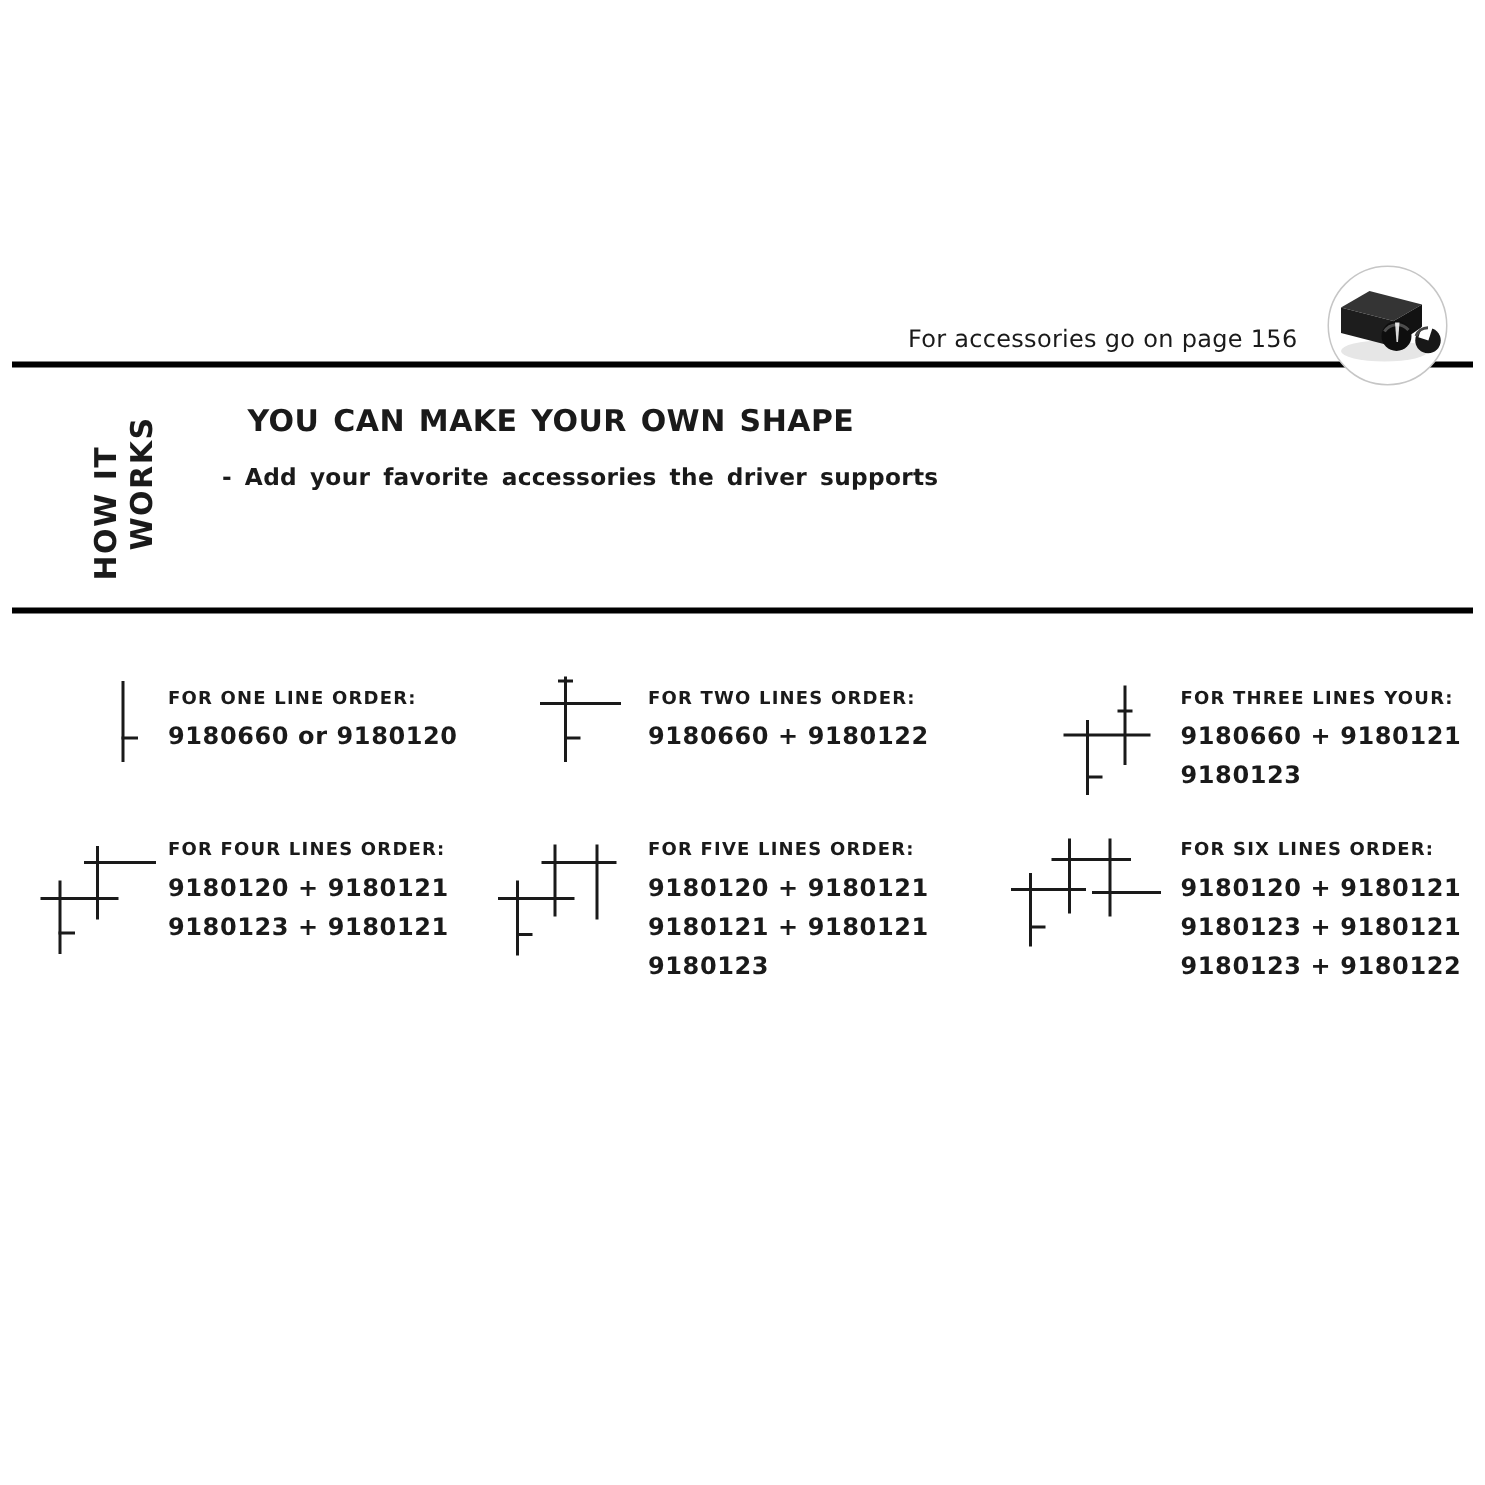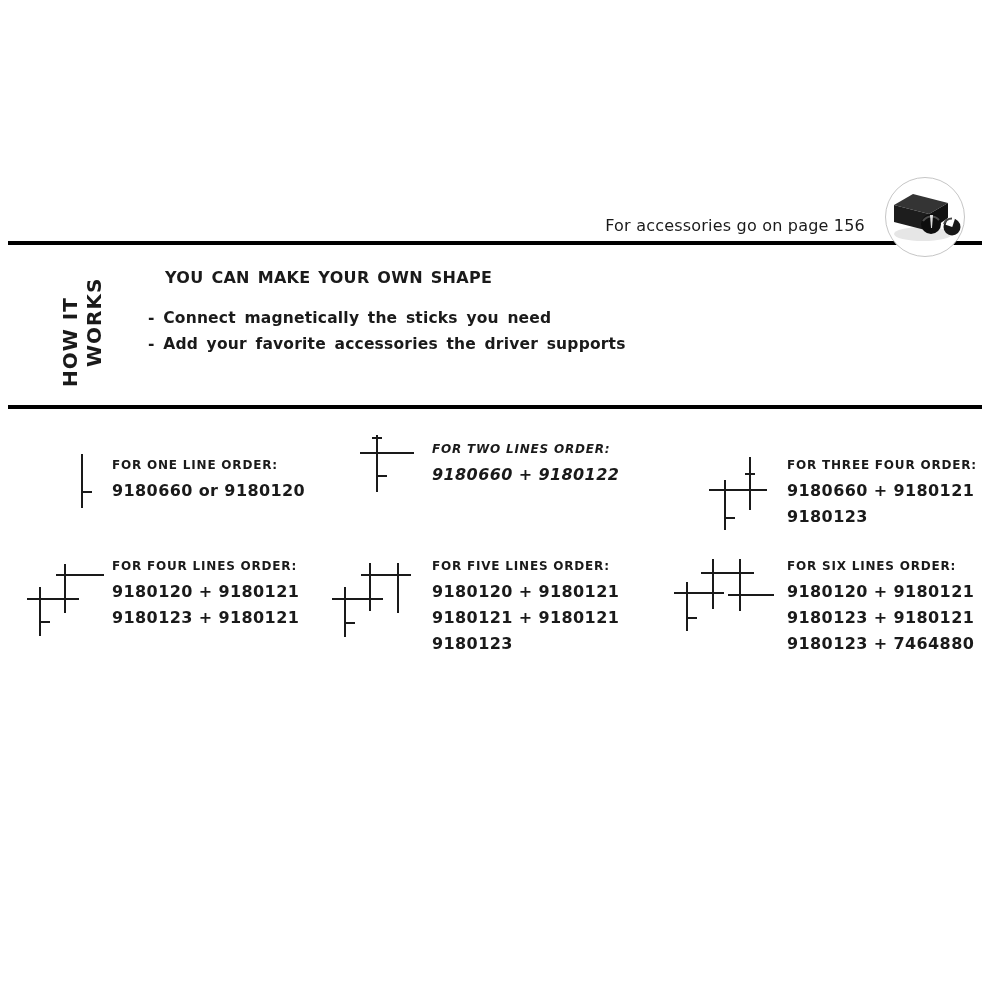--- a/index.html
+++ b/index.html
@@ -17,21 +17,21 @@
   .rule { left:8px; width:974px; height:4px; background:#000000; z-index:1; }
   .rule-top { top:241px; }
   .rule-bottom { top:405px; }
 
   
   .howit { left:19px; top:300px; width:126px; height:48px;
            transform:rotate(-90deg); font-weight:700; font-size:20px;
            line-height:24px; letter-spacing:1px; white-space:nowrap; }
   .howit .l2 { margin-left:20px; }
 
-  .headline { left:165px; top:268px; font-weight:700; font-size:16px;
+  .headline { left:165px; top:268px; font-weight:700; font-size:20px;
               letter-spacing:0.3px; word-spacing:2px; }
   .bullets { left:148px; top:305px; font-weight:700; font-size:15.5px;
              line-height:26px; letter-spacing:0.2px; word-spacing:3px; }
 
   
   .section { position:absolute; width:310px; height:100px; }
   .diagram { position:absolute; }
   .stext { position:absolute; top:4px; }
   .stitle { font-weight:700; font-size:12px; line-height:26px; letter-spacing:0.8px; }
   .scode  { font-weight:700; font-size:16px; line-height:26px; letter-spacing:0.4px; }
@@ -59,38 +59,37 @@
 <div class="abs rule rule-top"></div>
 
 <div class="abs howit">
   <div>HOW IT</div>
   <div class="l2">WORKS</div>
 </div>
 
 <div class="abs headline">YOU CAN MAKE YOUR OWN SHAPE</div>
 
 <div class="abs bullets">
-  <div>- Connect magnetically the sticks you need</div>
   <div>- Add your favorite accessories the driver supports</div>
 </div>
 
 <div class="abs rule rule-bottom"></div>
 
 <div class="section" style="left:20px; top:448px;">
   <svg class="diagram" style="left:55px; top:3px;" width="25" height="62">
       <line x1="7" y1="4" x2="7" y2="56" stroke="#1a1a1a" stroke-width="2" stroke-linecap="square"></line>
       <line x1="7" y1="41" x2="16" y2="41" stroke="#1a1a1a" stroke-width="2" stroke-linecap="square"></line>
     </svg>
   <div class="stext" style="left:92px;">
     <div class="stitle">FOR ONE LINE ORDER:</div>
     <div class="scode">9180660 or 9180120</div>
   </div>
 </div>
 
-<div class="section" style="left:330px; top:432px;font-style:italic;">
+<div class="section" style="left:330px; top:448px;">
   <svg class="diagram" style="left:28px; top:0px;" width="60" height="64">
       <line x1="19" y1="4" x2="19" y2="59" stroke="#1a1a1a" stroke-width="2" stroke-linecap="square"></line>
       <line x1="3" y1="21" x2="55" y2="21" stroke="#1a1a1a" stroke-width="2" stroke-linecap="square"></line>
       <line x1="15" y1="6" x2="23" y2="6" stroke="#1a1a1a" stroke-width="2" stroke-linecap="square"></line>
       <line x1="19" y1="44" x2="28" y2="44" stroke="#1a1a1a" stroke-width="2" stroke-linecap="square"></line>
     </svg>
   <div class="stext" style="left:102px;">
     <div class="stitle">FOR TWO LINES ORDER:</div>
     <div class="scode">9180660 + 9180122</div>
   </div>
@@ -98,21 +97,21 @@
 
 <div class="section" style="left:672px; top:448px;">
   <svg class="diagram" style="left:33px; top:0px;" width="70" height="85">
       <line x1="45" y1="10" x2="45" y2="61" stroke="#1a1a1a" stroke-width="2" stroke-linecap="square"></line>
       <line x1="41" y1="26" x2="49" y2="26" stroke="#1a1a1a" stroke-width="2" stroke-linecap="square"></line>
       <line x1="5" y1="42" x2="61" y2="42" stroke="#1a1a1a" stroke-width="2" stroke-linecap="square"></line>
       <line x1="20" y1="33" x2="20" y2="81" stroke="#1a1a1a" stroke-width="2" stroke-linecap="square"></line>
       <line x1="20" y1="70" x2="29" y2="70" stroke="#1a1a1a" stroke-width="2" stroke-linecap="square"></line>
     </svg>
   <div class="stext" style="left:115px;">
-    <div class="stitle">FOR THREE FOUR ORDER:</div>
+    <div class="stitle">FOR THREE LINES YOUR:</div>
     <div class="scode">9180660 + 9180121</div>
     <div class="scode">9180123</div>
   </div>
 </div>
 
 <div class="section" style="left:20px; top:549px;">
   <svg class="diagram" style="left:5px; top:7px;" width="85" height="85">
       <line x1="32" y1="19" x2="78" y2="19" stroke="#1a1a1a" stroke-width="2" stroke-linecap="square"></line>
       <line x1="40" y1="9" x2="40" y2="56" stroke="#1a1a1a" stroke-width="2" stroke-linecap="square"></line>
       <line x1="3" y1="43" x2="53" y2="43" stroke="#1a1a1a" stroke-width="2" stroke-linecap="square"></line>
@@ -150,15 +149,15 @@
       <line x1="67" y1="4" x2="67" y2="54" stroke="#1a1a1a" stroke-width="2" stroke-linecap="square"></line>
       <line x1="2" y1="37" x2="50" y2="37" stroke="#1a1a1a" stroke-width="2" stroke-linecap="square"></line>
       <line x1="56" y1="39" x2="100" y2="39" stroke="#1a1a1a" stroke-width="2" stroke-linecap="square"></line>
       <line x1="14" y1="27" x2="14" y2="74" stroke="#1a1a1a" stroke-width="2" stroke-linecap="square"></line>
       <line x1="14" y1="62" x2="23" y2="62" stroke="#1a1a1a" stroke-width="2" stroke-linecap="square"></line>
     </svg>
   <div class="stext" style="left:115px;">
     <div class="stitle">FOR SIX LINES ORDER:</div>
     <div class="scode">9180120 + 9180121</div>
     <div class="scode">9180123 + 9180121</div>
-    <div class="scode">9180123 + 7464880</div>
+    <div class="scode">9180123 + 9180122</div>
   </div>
 </div>
 
 </body></html>

